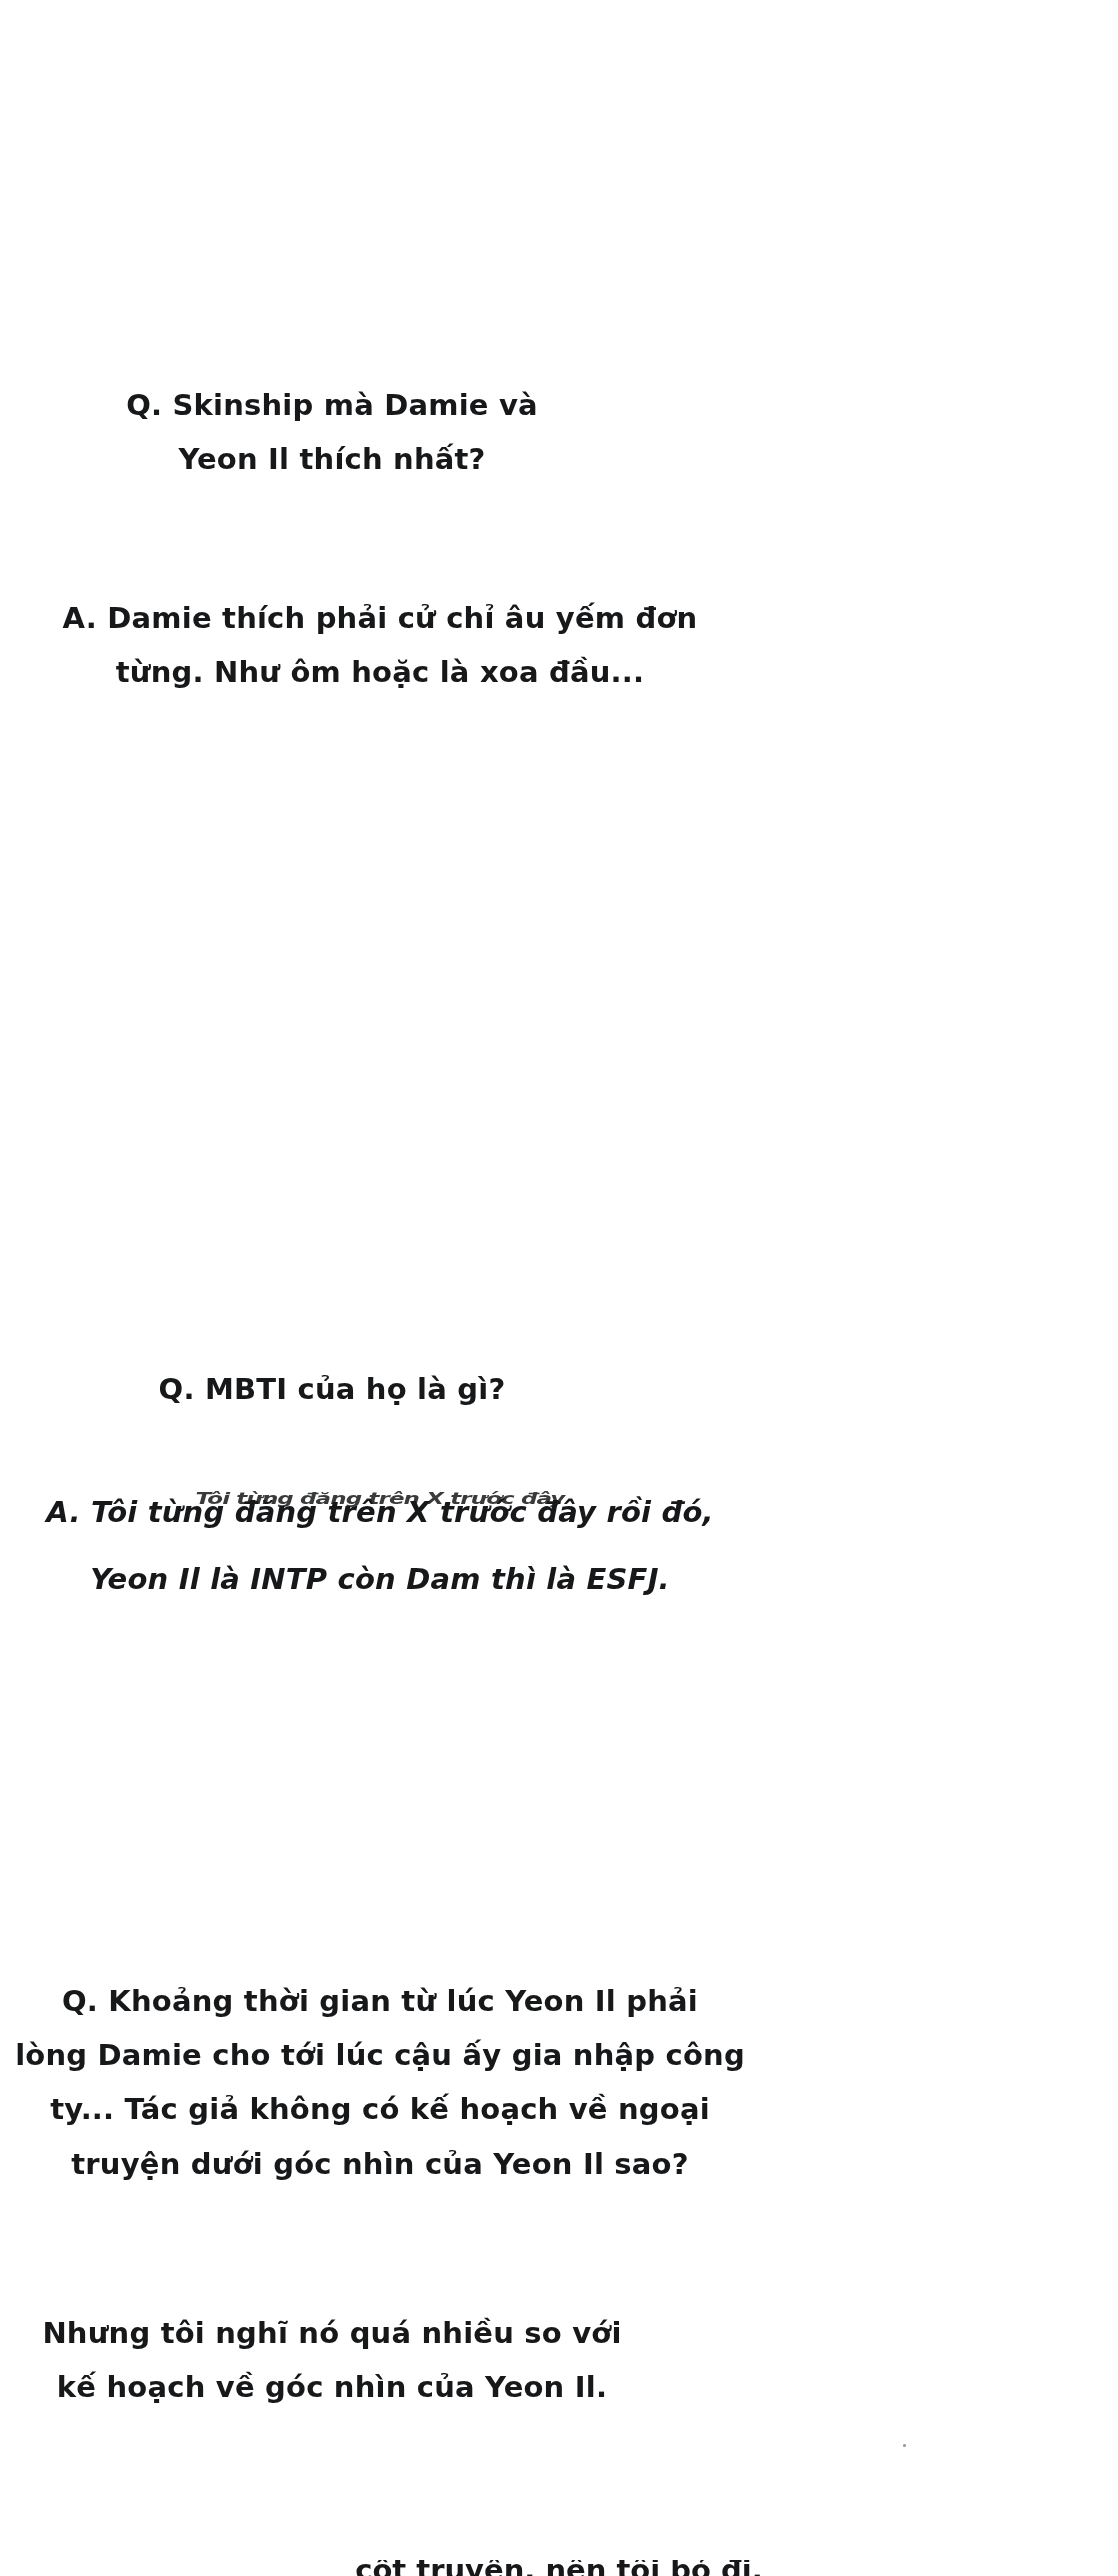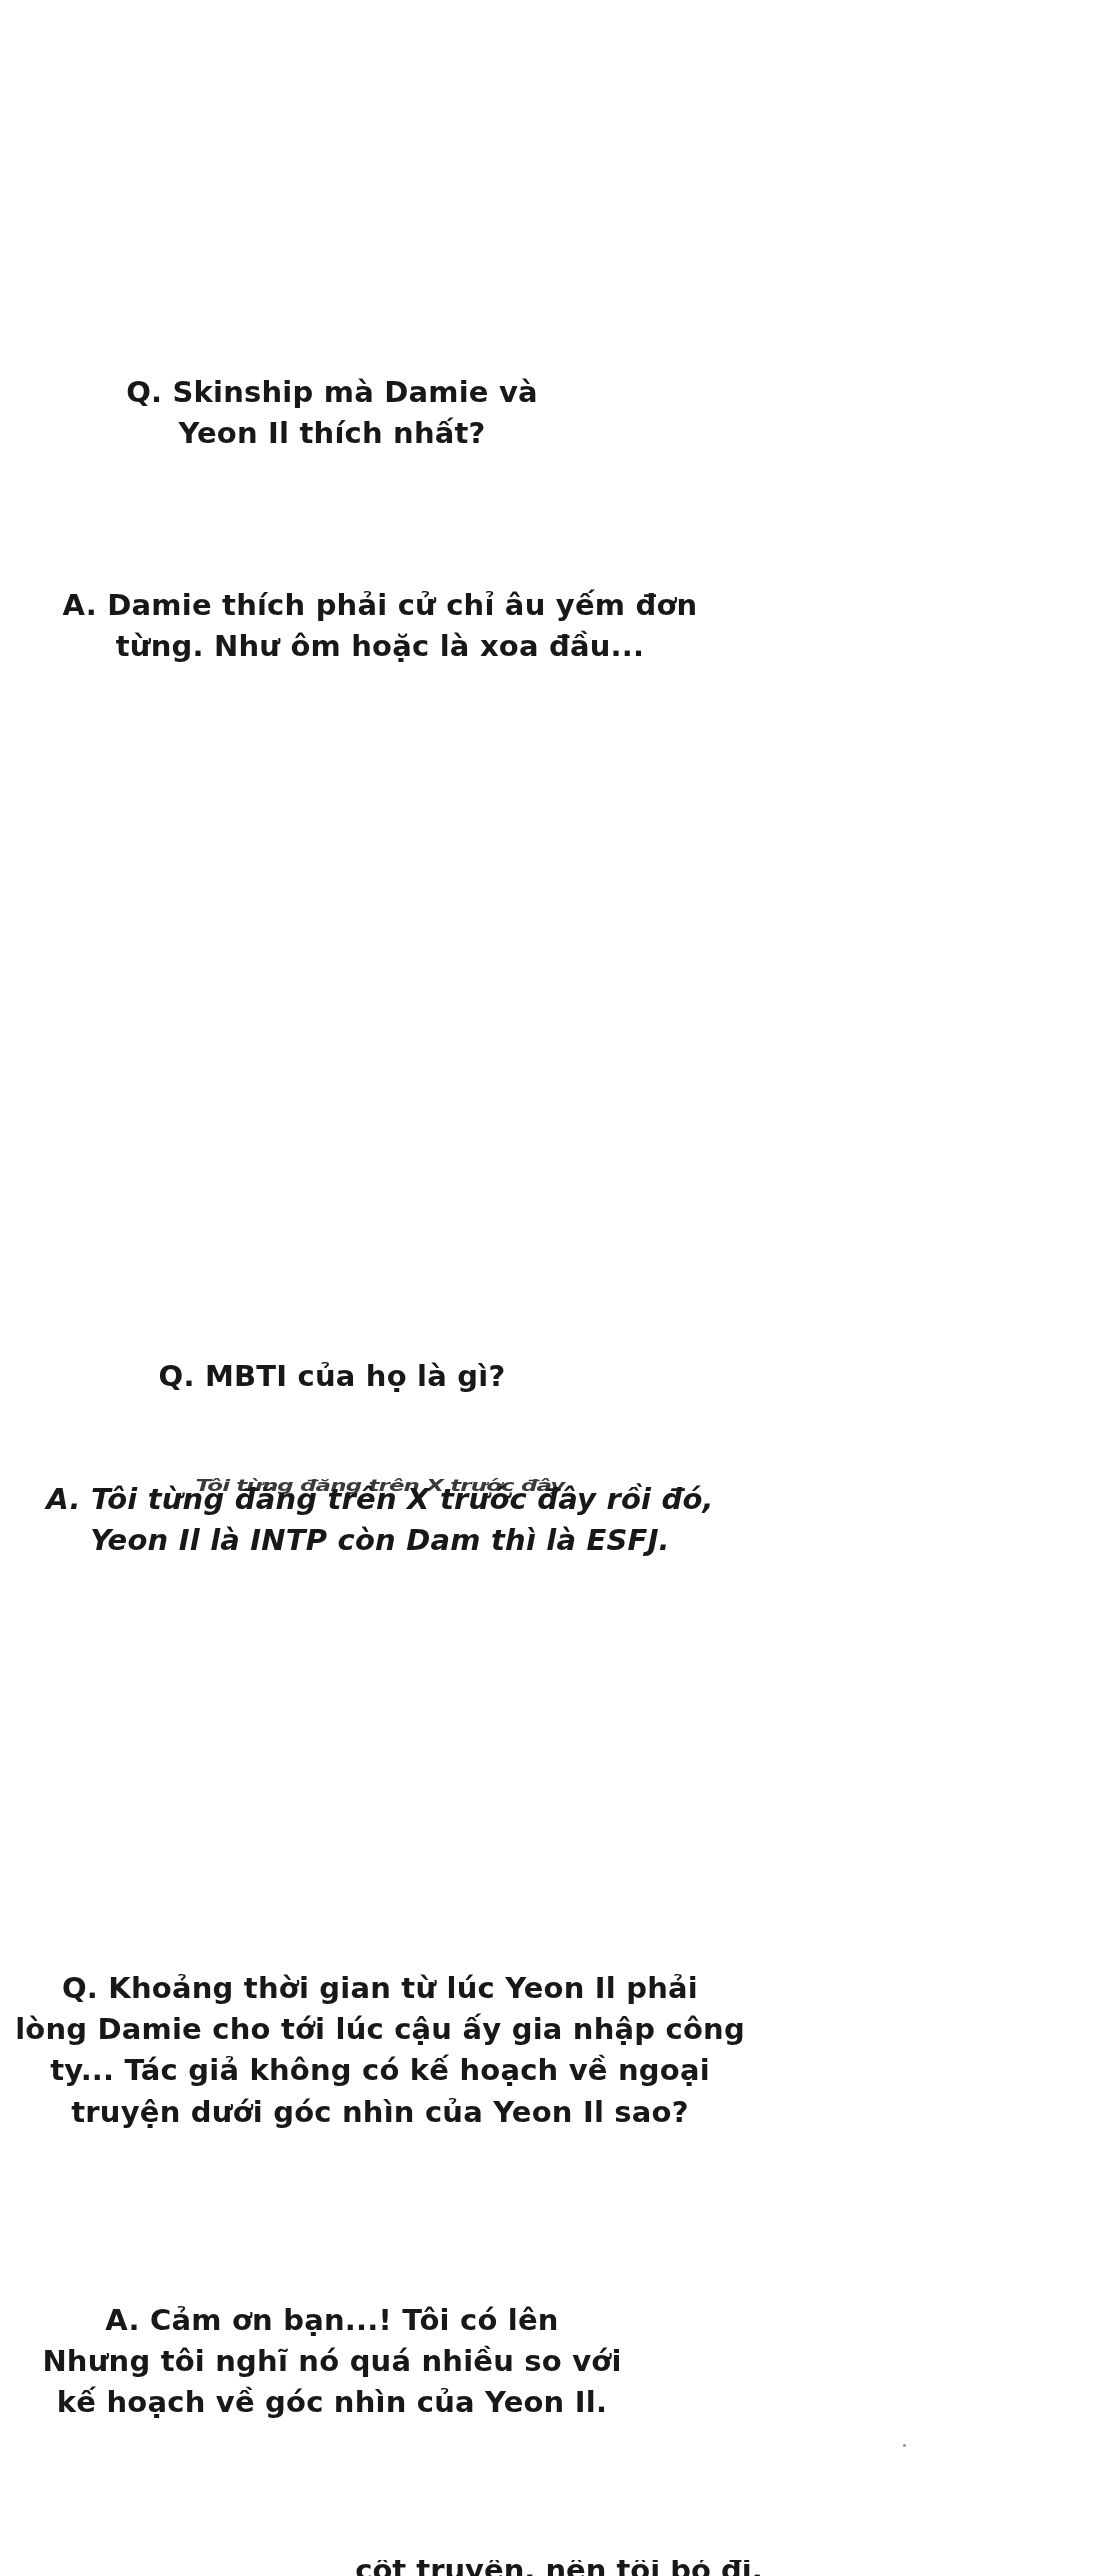--- a/index.html
+++ b/index.html
@@ -23,21 +23,21 @@
     position: absolute;
     width: 100%;
     text-align: center;
     color: #17181a;
     font-family: "DejaVu Sans", sans-serif;
     font-weight: 600;
     line-height: 1.42;
     letter-spacing: 0.2px;
   }
   .qa-block p {
-    margin: 0;
+    margin: 13px;
     padding: 0;
   }
   .size-q {
     font-size: 29px;
   }
   .size-a {
     font-size: 29px;
   }
   .narrow {
     width: 664px;
@@ -129,21 +129,20 @@
   </div>
 
   <div class="qa-block size-a wide" id="b6">
     <p class="skew-line">Q. Khoảng thời gian từ lúc Yeon Il phải</p>
     <p class="skew-line">lòng Damie cho tới lúc cậu ấy gia nhập công</p>
     <p class="skew-line">ty... Tác giả không có kế hoạch về ngoại</p>
     <p class="skew-line">truyện dưới góc nhìn của Yeon Il sao?</p>
   </div>
 
   <div class="qa-block size-a narrow" id="b7">
-    <p class="skew-line">A. Cảm ơn bạn...! Tôi có lên</p>
     <p class="skew-line">Nhưng tôi nghĩ nó quá nhiều so với</p>
     <p class="skew-line">kế hoạch về góc nhìn của Yeon Il.</p>
   </div>
 
   <div class="clip-bottom">
     <span>cốt truyện, nên tôi bỏ đi.</span>
   </div>
 
   <div class="speck" style="left:903px; top:2444px;"></div>
 

